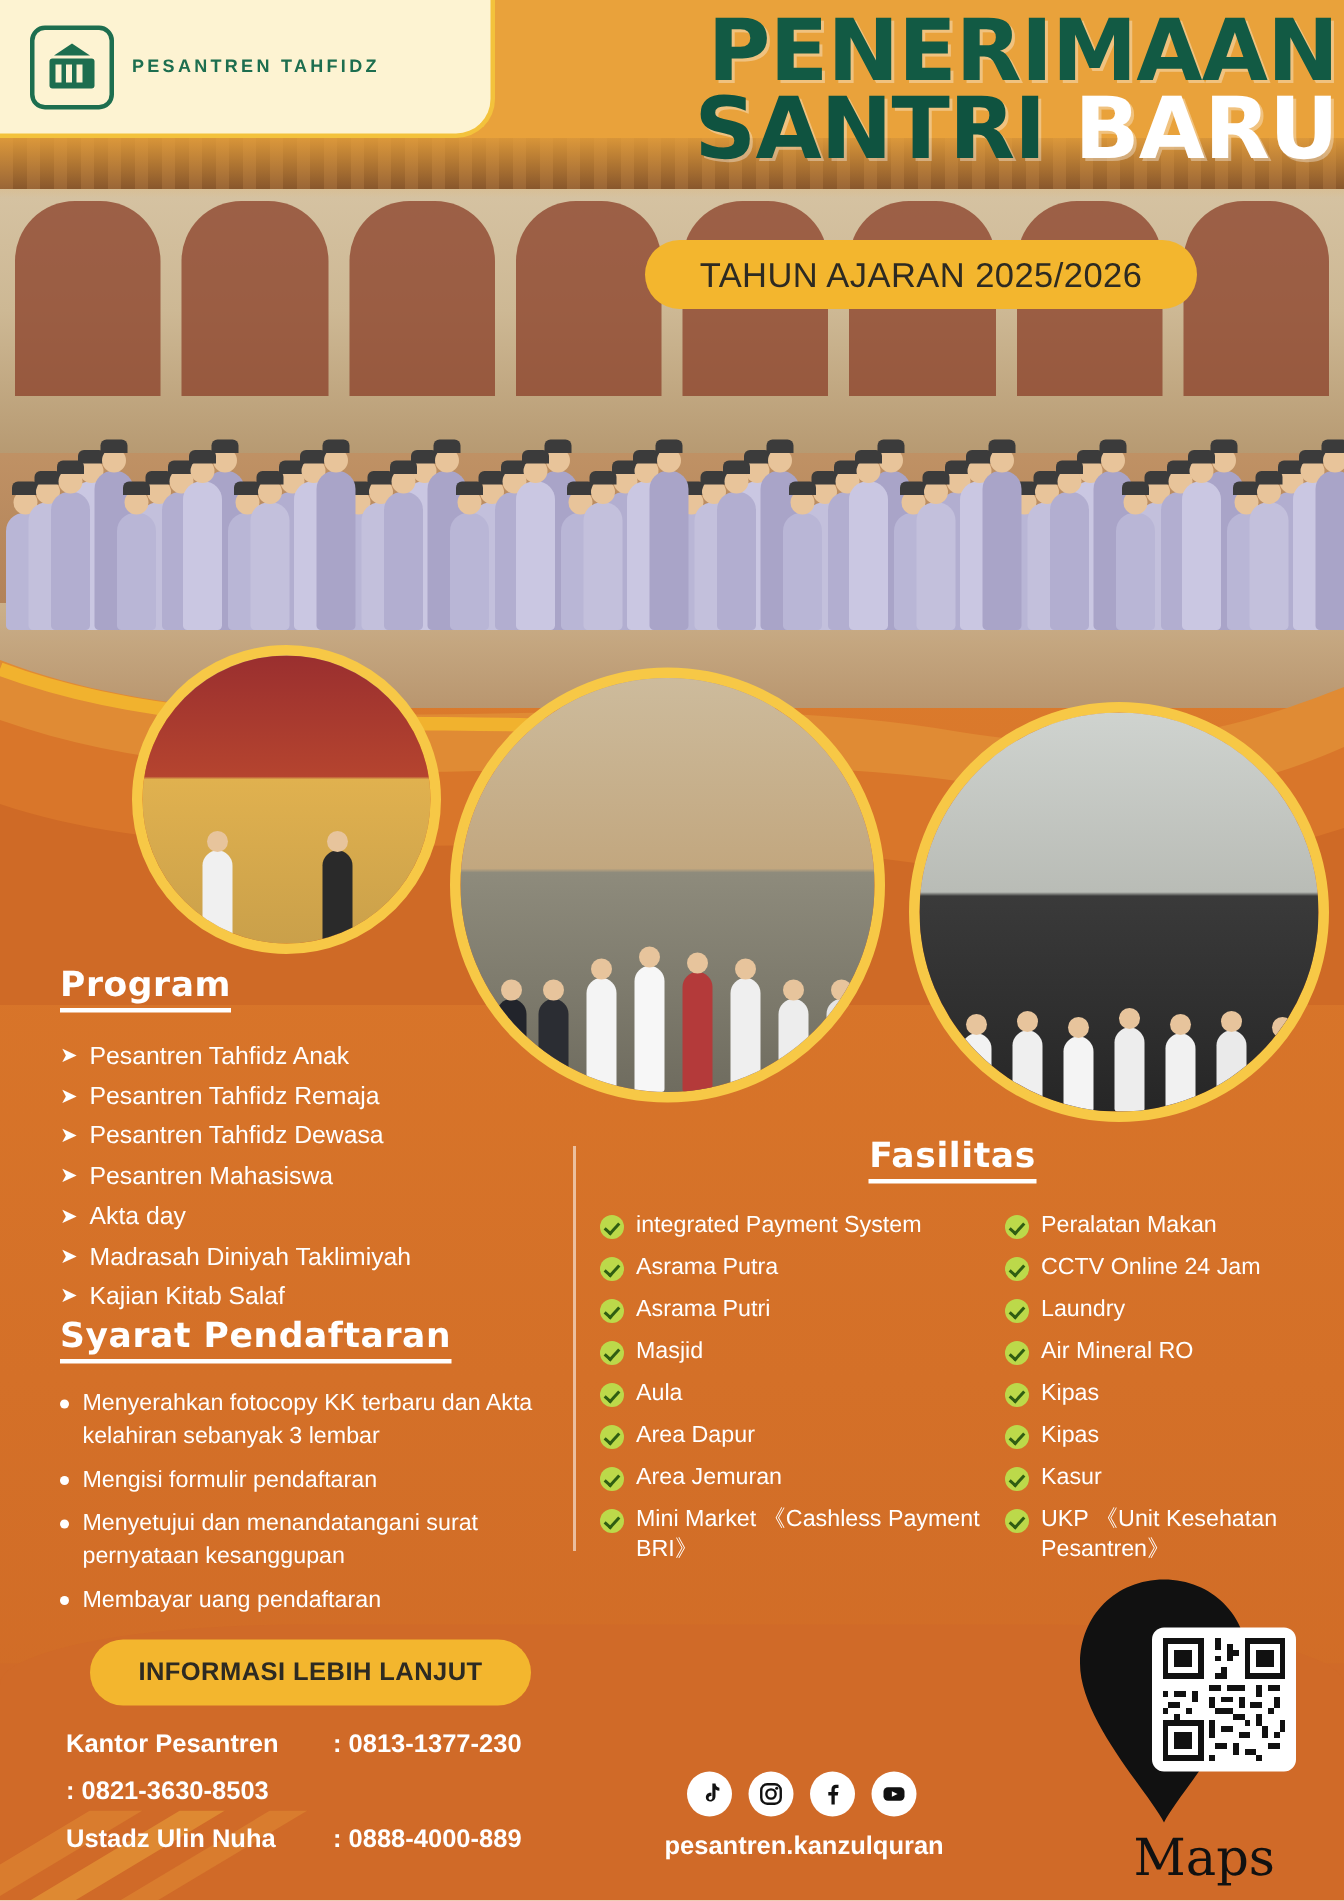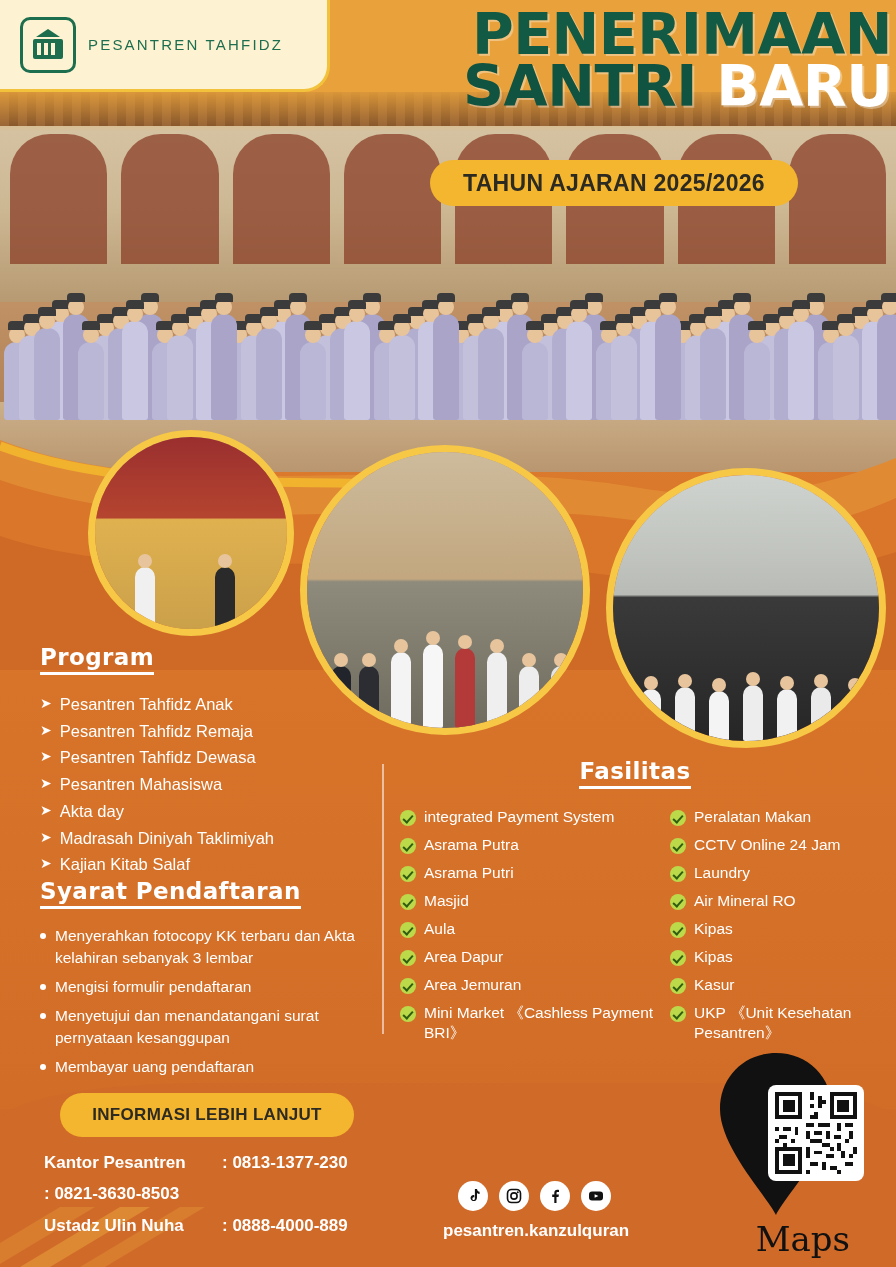--- a/index.html
+++ b/index.html
@@ -33,21 +33,21 @@
   .logo-mark {
     width: 56px; height: 56px; flex: 0 0 56px;
     border: 3px solid #1d6e4f; border-radius: 10px;
     background: #fdf3d2;
     position: relative;
     display: flex; align-items: center; justify-content: center;
   }
   .logo-mark svg { display: block; }
   .logo-text { line-height: 1.05; }
   .logo-text .l1 {
-    font-size: 15px; font-weight: normal; color: #1d6e4f; letter-spacing: 2.2px;
+    font-size: 12px; font-weight: bold; color: #1d6e4f; letter-spacing: 2.2px;
   }
   .logo-text .l2 {
     font-size: 25px; font-weight: bold; color: #1d6e4f; letter-spacing: 0.6px;
   }
 
   .headline {
     position: absolute; top: 8px; left: 352px; width: 540px;
     text-align: right;
     line-height: 0.92;
   }
@@ -64,21 +64,21 @@
 
   .tahun-badge {
     position: absolute; top: 160px; left: 430px;
     width: 368px; height: 46px;
     background: #f3b62e;
     border-radius: 23px;
     display: flex; align-items: center; justify-content: center;
     z-index: 6;
   }
   .tahun-badge span {
-    font-size: 23px; font-weight: bold; color: #2d2a22; letter-spacing: 0.3px; text-align: right;
+    font-size: 23px; font-weight: normal; color: #2d2a22; letter-spacing: 0.3px; text-align: right;
   }
 
   
   .hero {
     position: absolute; top: 92px; left: 0; width: 896px; height: 380px;
     overflow: hidden;
     background: linear-gradient(180deg, #b08a63 0%, #c79a6c 40%, #a9784f 100%);
   }
   .hero .bldg {
     position: absolute; left: 0; top: 0; width: 896px; height: 210px;

